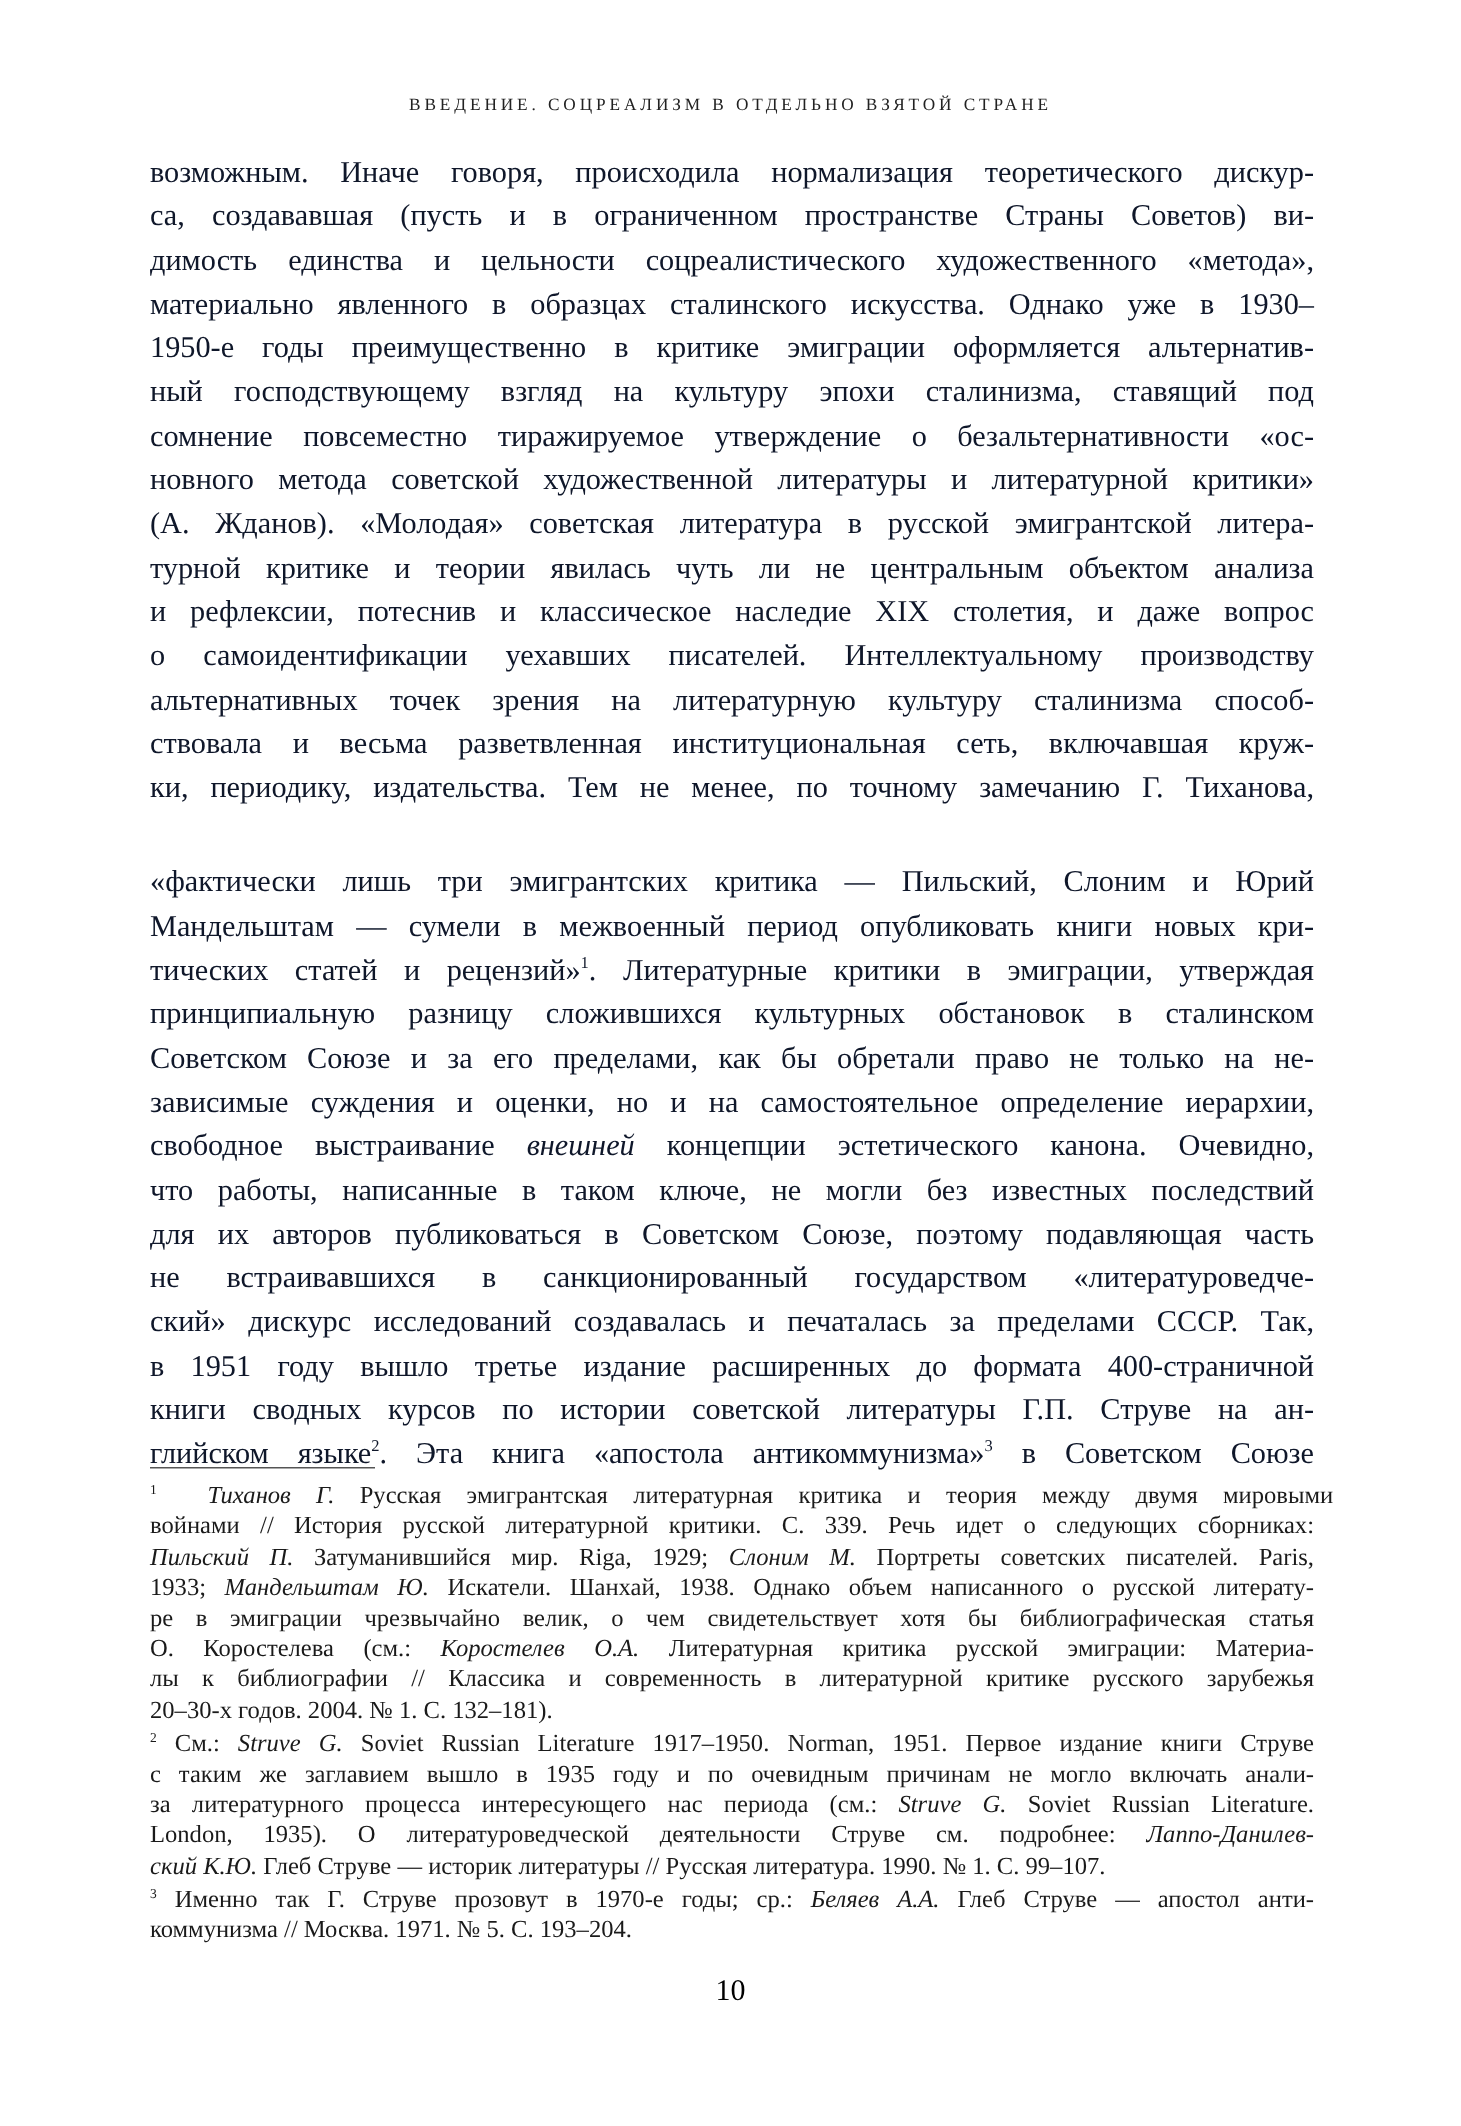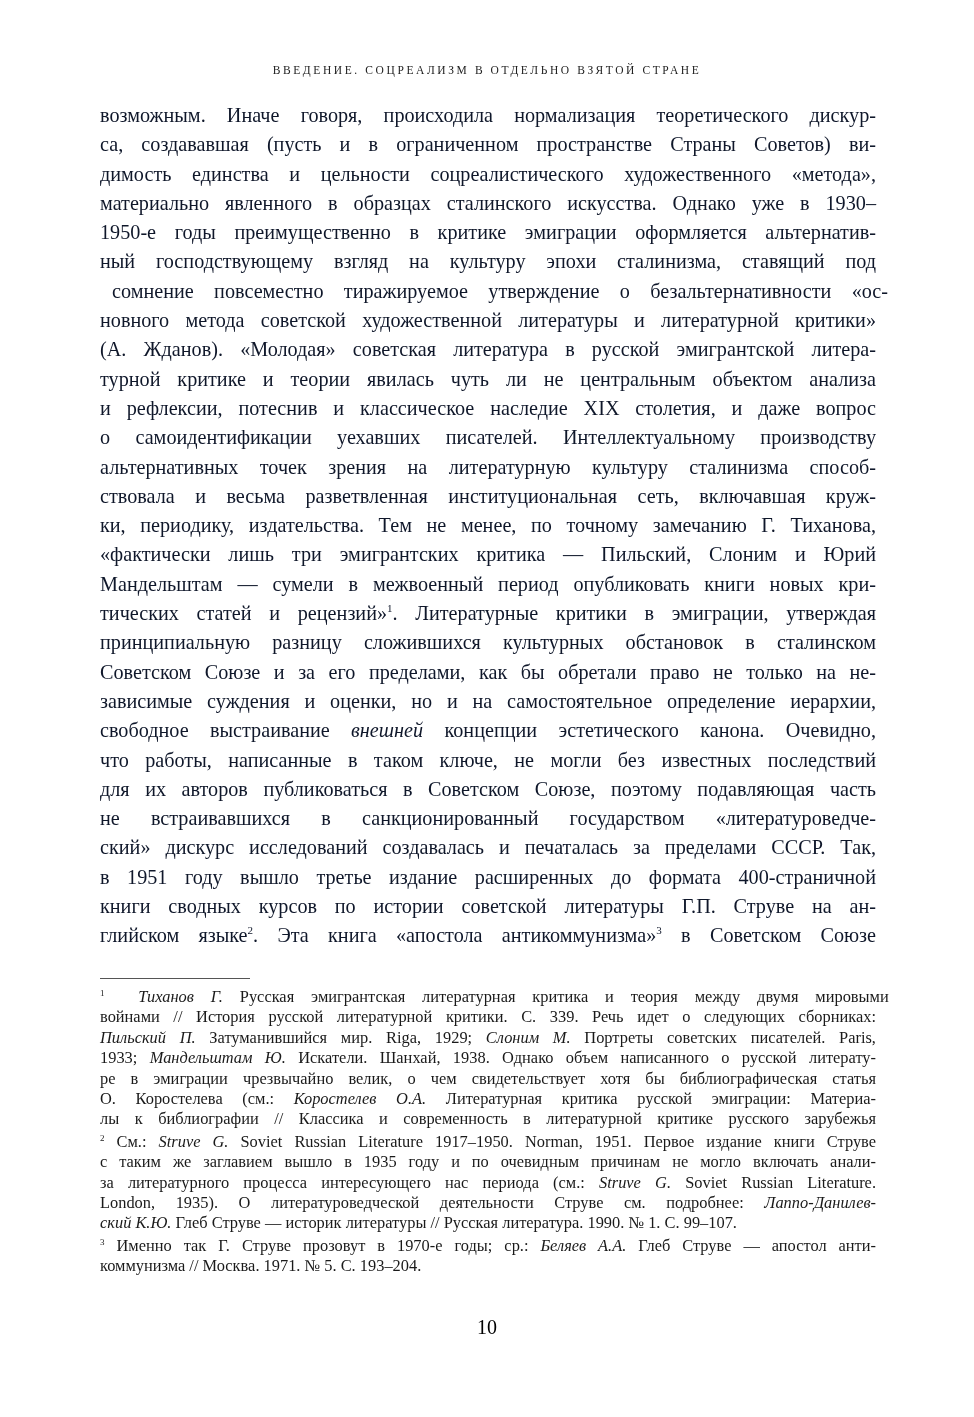--- a/index.html
+++ b/index.html
@@ -38,30 +38,30 @@
 
 <div class="running-head">ВВЕДЕНИЕ. СОЦРЕАЛИЗМ В ОТДЕЛЬНО ВЗЯТОЙ СТРАНЕ</div>
 
 <div class="body-text">
   <span class="line" style="white-space: nowrap; text-align: left; text-align-last: left; word-spacing: 16.1094px;">возможным. Иначе говоря, происходила нормализация теоретического дискур-</span>
   <span class="line" style="white-space: nowrap; text-align: left; text-align-last: left; word-spacing: 13.0677px;">са, создававшая (пусть и в ограниченном пространстве Страны Советов) ви-</span>
   <span class="line" style="white-space: nowrap; text-align: left; text-align-last: left; word-spacing: 15.6042px;">димость единства и цельности соцреалистического художественного «метода»,</span>
   <span class="line" style="white-space: nowrap; text-align: left; text-align-last: left; word-spacing: 10.8802px;">материально явленного в образцах сталинского искусства. Однако уже в 1930–</span>
   <span class="line" style="white-space: nowrap; text-align: left; text-align-last: left; word-spacing: 13.5781px;">1950-е годы преимущественно в критике эмиграции оформляется альтернатив-</span>
   <span class="line" style="white-space: nowrap; text-align: left; text-align-last: left; word-spacing: 15.7715px;">ный господствующему взгляд на культуру эпохи сталинизма, ставящий под</span>
-  <span class="line" style="white-space: nowrap; text-align: right; text-align-last: left; word-spacing: 15.2891px; margin-left: 12px;">сомнение повсеместно тиражируемое утверждение о безальтернативности «ос-</span>
+  <span class="line" style="white-space: nowrap; text-align: right; text-align-last: left; word-spacing: 15.2891px;">сомнение повсеместно тиражируемое утверждение о безальтернативности «ос-</span>
   <span class="line" style="white-space: nowrap; text-align: left; text-align-last: left; word-spacing: 11.2165px;">новного метода советской художественной литературы и литературной критики»</span>
   <span class="line" style="white-space: nowrap; text-align: left; text-align-last: left; word-spacing: 12.0859px;">(А. Жданов). «Молодая» советская литература в русской эмигрантской литера-</span>
   <span class="line" style="white-space: nowrap; text-align: left; text-align-last: left; word-spacing: 11.8516px;">турной критике и теории явилась чуть ли не центральным объектом анализа</span>
   <span class="line" style="white-space: nowrap; text-align: left; text-align-last: left; word-spacing: 10.8484px;">и рефлексии, потеснив и классическое наследие XIX столетия, и даже вопрос</span>
   <span class="line" style="white-space: nowrap; text-align: left; text-align-last: left; word-spacing: 20.3094px;">о самоидентификации уехавших писателей. Интеллектуальному производству</span>
   <span class="line" style="white-space: nowrap; text-align: left; text-align-last: left; word-spacing: 16.3549px;">альтернативных точек зрения на литературную культуру сталинизма способ-</span>
   <span class="line" style="white-space: nowrap; text-align: left; text-align-last: left; word-spacing: 15.3973px;">ствовала и весьма разветвленная институциональная сеть, включавшая круж-</span>
   <span class="line" style="white-space: nowrap; text-align: left; text-align-last: left; word-spacing: 9.56094px;">ки, периодику, издательства. Тем не менее, по точному замечанию Г. Тиханова,</span>
-  <span class="line" style="white-space: nowrap; text-align: left; text-align-last: left; word-spacing: 12.8021px;">«фактически лишь три эмигрантских критика — Пильский, Слоним и Юрий</span>
+  <span class="line" style="white-space: nowrap; text-align: left; text-align-last: left; word-spacing: 12.8021px; margin-top: 34px;">«фактически лишь три эмигрантских критика — Пильский, Слоним и Юрий</span>
   <span class="line" style="white-space: nowrap; text-align: center; text-align-last: left; word-spacing: 9.81771px;">Мандельштам — сумели в межвоенный период опубликовать книги новых кри-</span>
   <span class="line" style="white-space: nowrap; text-align: left; text-align-last: left; word-spacing: 12.6191px;"><span>тических статей и рецензий»</span><sup>1</sup><span>. Литературные критики в эмиграции, утверждая</span></span>
   <span class="line" style="white-space: nowrap; text-align: left; text-align-last: left; word-spacing: 17.0755px;">принципиальную разницу сложившихся культурных обстановок в сталинском</span>
   <span class="line" style="white-space: nowrap; text-align: left; text-align-last: left; word-spacing: 8.46394px;">Советском Союзе и за его пределами, как бы обретали право не только на не-</span>
   <span class="line" style="white-space: nowrap; text-align: left; text-align-last: left; word-spacing: 9.74132px;">зависимые суждения и оценки, но и на самостоятельное определение иерархии,</span>
   <span class="line" style="white-space: nowrap; text-align: left; text-align-last: left; word-spacing: 16.3073px;"><span>свободное выстраивание </span><i>внешней</i><span> концепции эстетического канона. Очевидно,</span></span>
   <span class="line" style="white-space: nowrap; text-align: left; text-align-last: left; word-spacing: 11.3391px;">что работы, написанные в таком ключе, не могли без известных последствий</span>
   <span class="line" style="white-space: nowrap; text-align: left; text-align-last: left; word-spacing: 10.4549px;">для их авторов публиковаться в Советском Союзе, поэтому подавляющая часть</span>
   <span class="line" style="white-space: nowrap; text-align: left; text-align-last: left; word-spacing: 26.1219px;">не встраивавшихся в санкционированный государством «литературоведче-</span>
   <span class="line" style="white-space: nowrap; text-align: left; text-align-last: left; word-spacing: 9.90972px;">ский» дискурс исследований создавалась и печаталась за пределами СССР. Так,</span>
@@ -74,20 +74,21 @@
 
 <div class="footnotes">
   <div class="fn">
     <span class="line" style="white-space: nowrap; text-align: right; text-align-last: left; word-spacing: 12.7713px;"><sup>1</sup>&nbsp; <i>Тиханов Г.</i><span> Русская эмигрантская литературная критика и теория между двумя мировыми</span></span>
     <span class="line" style="white-space: nowrap; text-align: left; text-align-last: left; word-spacing: 9.48568px;">войнами // История русской литературной критики. С. 339. Речь идет о следующих сборниках:</span>
     <span class="line" style="white-space: nowrap; text-align: left; text-align-last: left; word-spacing: 9.62358px;"><i>Пильский П.</i><span> Затуманившийся мир. Riga, 1929; </span><i>Слоним М.</i><span> Портреты советских писателей. Paris,</span></span>
     <span class="line" style="white-space: nowrap; text-align: left; text-align-last: left; word-spacing: 8.27415px;"><span>1933; </span><i>Мандельштам Ю.</i><span> Искатели. Шанхай, 1938. Однако объем написанного о русской литерату-</span></span>
     <span class="line" style="white-space: nowrap; text-align: left; text-align-last: left; word-spacing: 10.9702px;">ре в эмиграции чрезвычайно велик, о чем свидетельствует хотя бы библиографическая статья</span>
     <span class="line" style="white-space: nowrap; text-align: left; text-align-last: left; word-spacing: 15.5434px;"><span>О. Коростелева (см.: </span><i>Коростелев О.А.</i><span> Литературная критика русской эмиграции: Материа-</span></span>
     <span class="line" style="white-space: nowrap; text-align: center; text-align-last: left; word-spacing: 11.392px;">лы к библиографии // Классика и современность в литературной критике русского зарубежья</span>
+    <span class="line fn-last">20–30-х годов. 2004. № 1. С. 132–181).</span>
   </div>
   <div class="fn">
     <span class="line" style="white-space: nowrap; text-align: left; text-align-last: left; word-spacing: 7.94952px;"><sup>2</sup><span> См.: </span><i>Struve G.</i><span> Soviet Russian Literature 1917–1950. Norman, 1951. Первое издание книги Струве</span></span>
     <span class="line" style="white-space: nowrap; text-align: left; text-align-last: left; word-spacing: 7.85625px;">с таким же заглавием вышло в 1935 году и по очевидным причинам не могло включать анали-</span>
     <span class="line" style="white-space: nowrap; text-align: left; text-align-last: left; word-spacing: 10.0682px;"><span>за литературного процесса интересующего нас периода (см.: </span><i>Struve G.</i><span> Soviet Russian Literature.</span></span>
     <span class="line" style="white-space: nowrap; text-align: left; text-align-last: left; word-spacing: 16.4688px;"><span>London, 1935). О литературоведческой деятельности Струве см. подробнее: </span><i>Лаппо-Данилев-</i></span>
     <span class="line fn-last"><i>ский К.Ю.</i><span> Глеб Струве — историк литературы // Русская литература. 1990. № 1. С. 99–107.</span></span>
   </div>
   <div class="fn">
     <span class="line" style="white-space: nowrap; text-align: left; text-align-last: left; word-spacing: 7.86523px;"><sup>3</sup><span> Именно так Г. Струве прозовут в 1970-е годы; ср.: </span><i>Беляев А.А.</i><span> Глеб Струве — апостол анти-</span></span>

